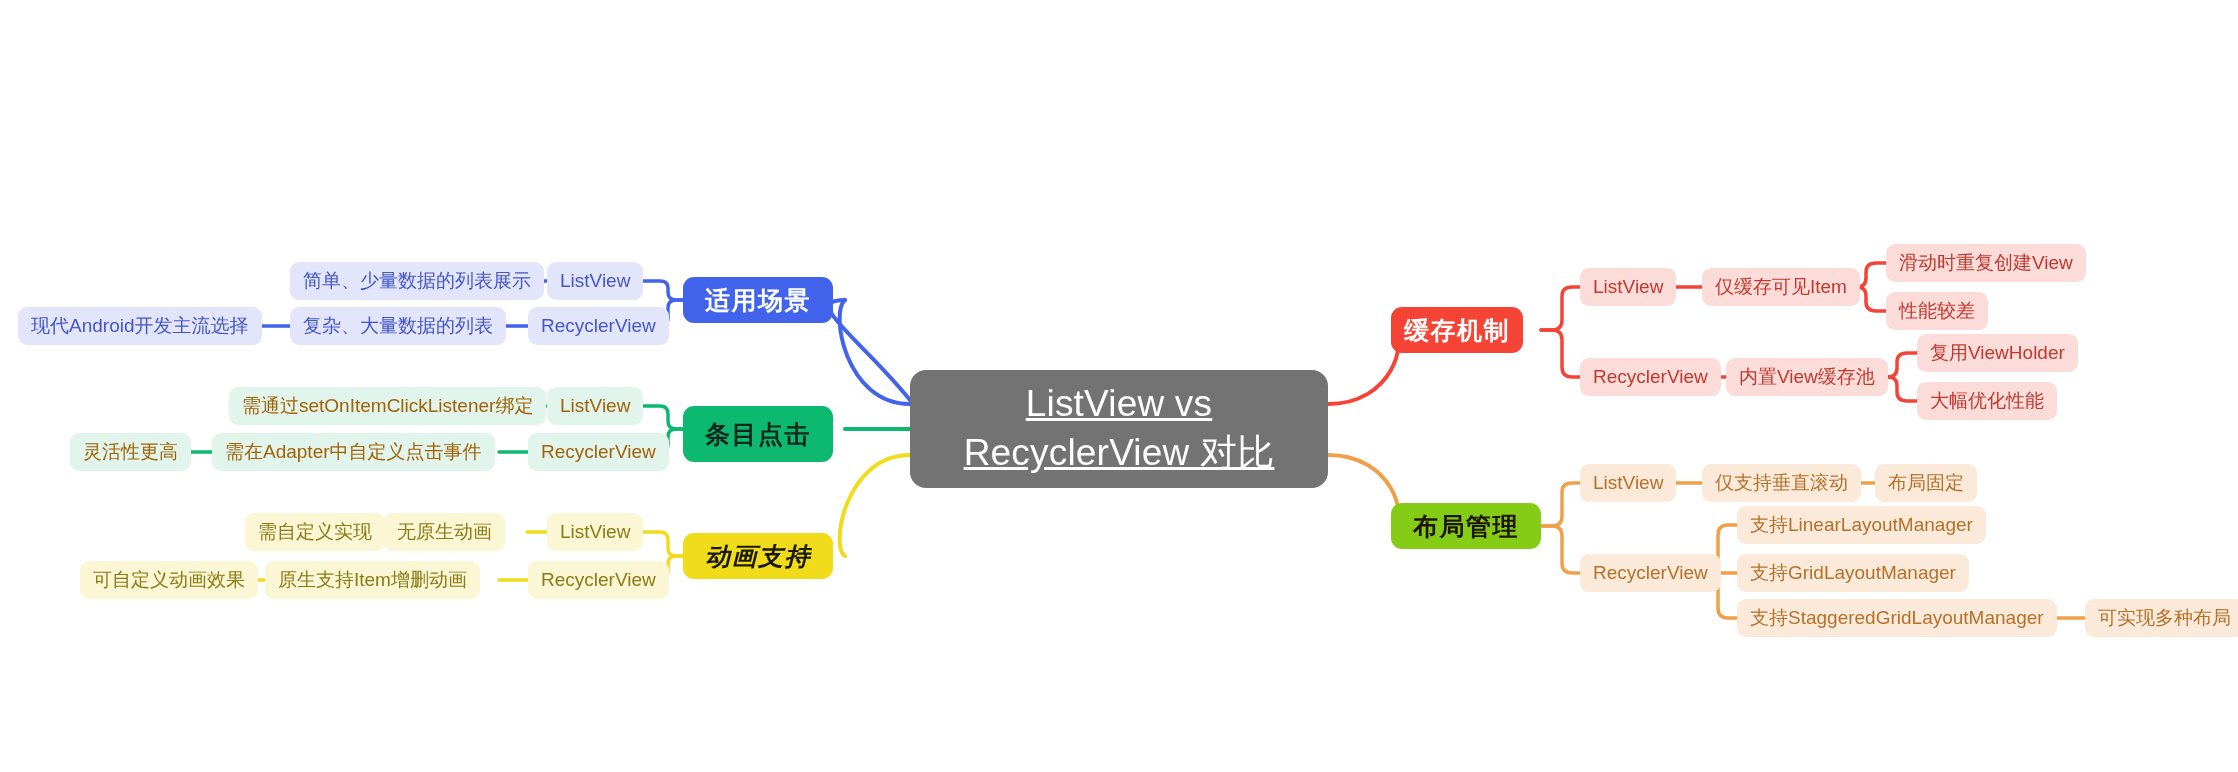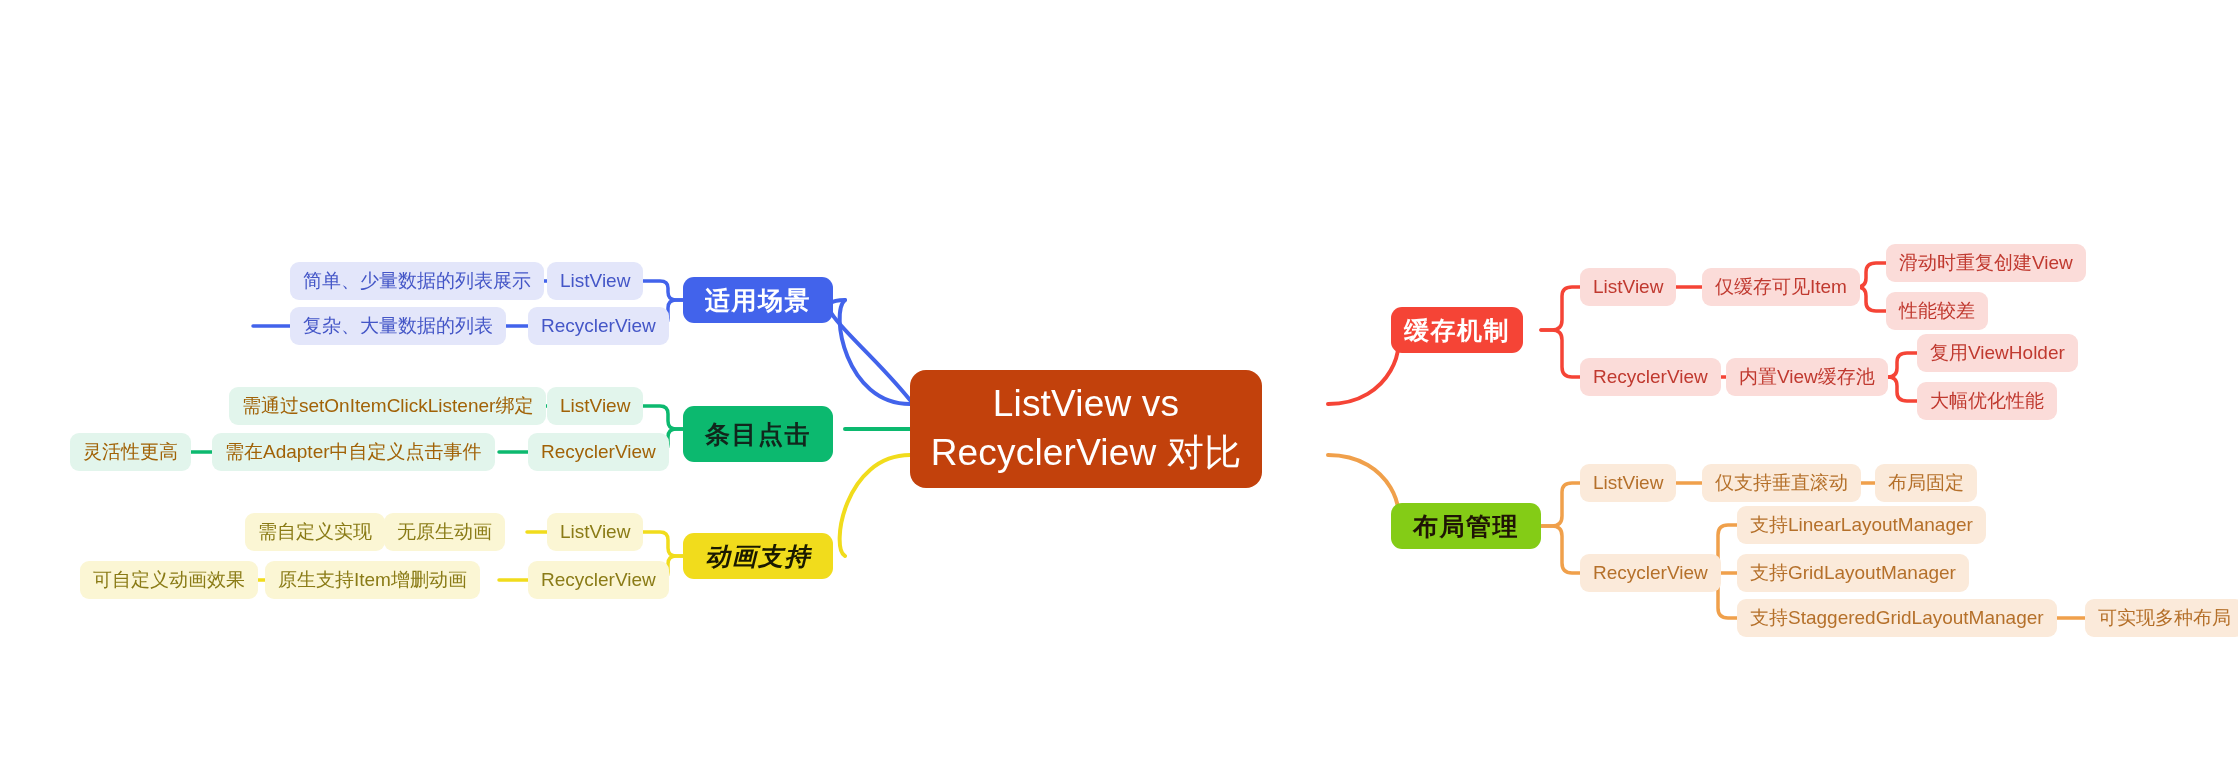--- a/index.html
+++ b/index.html
@@ -24,33 +24,34 @@
     width: 2238px;
     height: 772px;
     pointer-events: none;
   }
 
   
   .root-node {
     position: absolute;
     left: 910px;
     top: 370px;
-    width: 352px;
+    width: 418px;
     height: 118px;
-    background: #c2410c;
+    background: #737373;
     border-radius: 16px;
     display: flex;
     align-items: center;
     justify-content: center;
     text-align: center;
     color: #ffffff;
     font-size: 37px;
     line-height: 1.32;
     letter-spacing: 0.2px;
     z-index: 6;
+    text-decoration: underline;
   }
 
   
   .branch-node {
     position: absolute;
     border-radius: 11px;
     display: flex;
     align-items: center;
     justify-content: center;
     font-size: 25px;
@@ -187,20 +188,23 @@
   </div>
   <div class="pill c-blue-pill" style="left:290px; top:262px;">
     <span>简单、少量数据的列表展示</span>
   </div>
   <div class="pill lvl1 c-blue-pill" style="left:528px; top:307px;">
     <span>RecyclerView</span>
   </div>
   <div class="pill c-blue-pill" style="left:290px; top:307px;">
     <span>复杂、大量数据的列表</span>
   </div>
+  <div class="pill c-blue-pill" style="left:18px; top:307px;">
+    <span>现代Android开发主流选择</span>
+  </div>
 
   <div class="branch-node c-green-node" style="left:683px; top:406px; width:150px; height:56px;">
     <span>条目点击</span>
   </div>
   <div class="pill lvl1 c-green-pill" style="left:547px; top:387px;">
     <span>ListView</span>
   </div>
   <div class="pill c-green-pill" style="left:229px; top:387px;">
     <span>需通过setOnItemClickListener绑定</span>
   </div>

